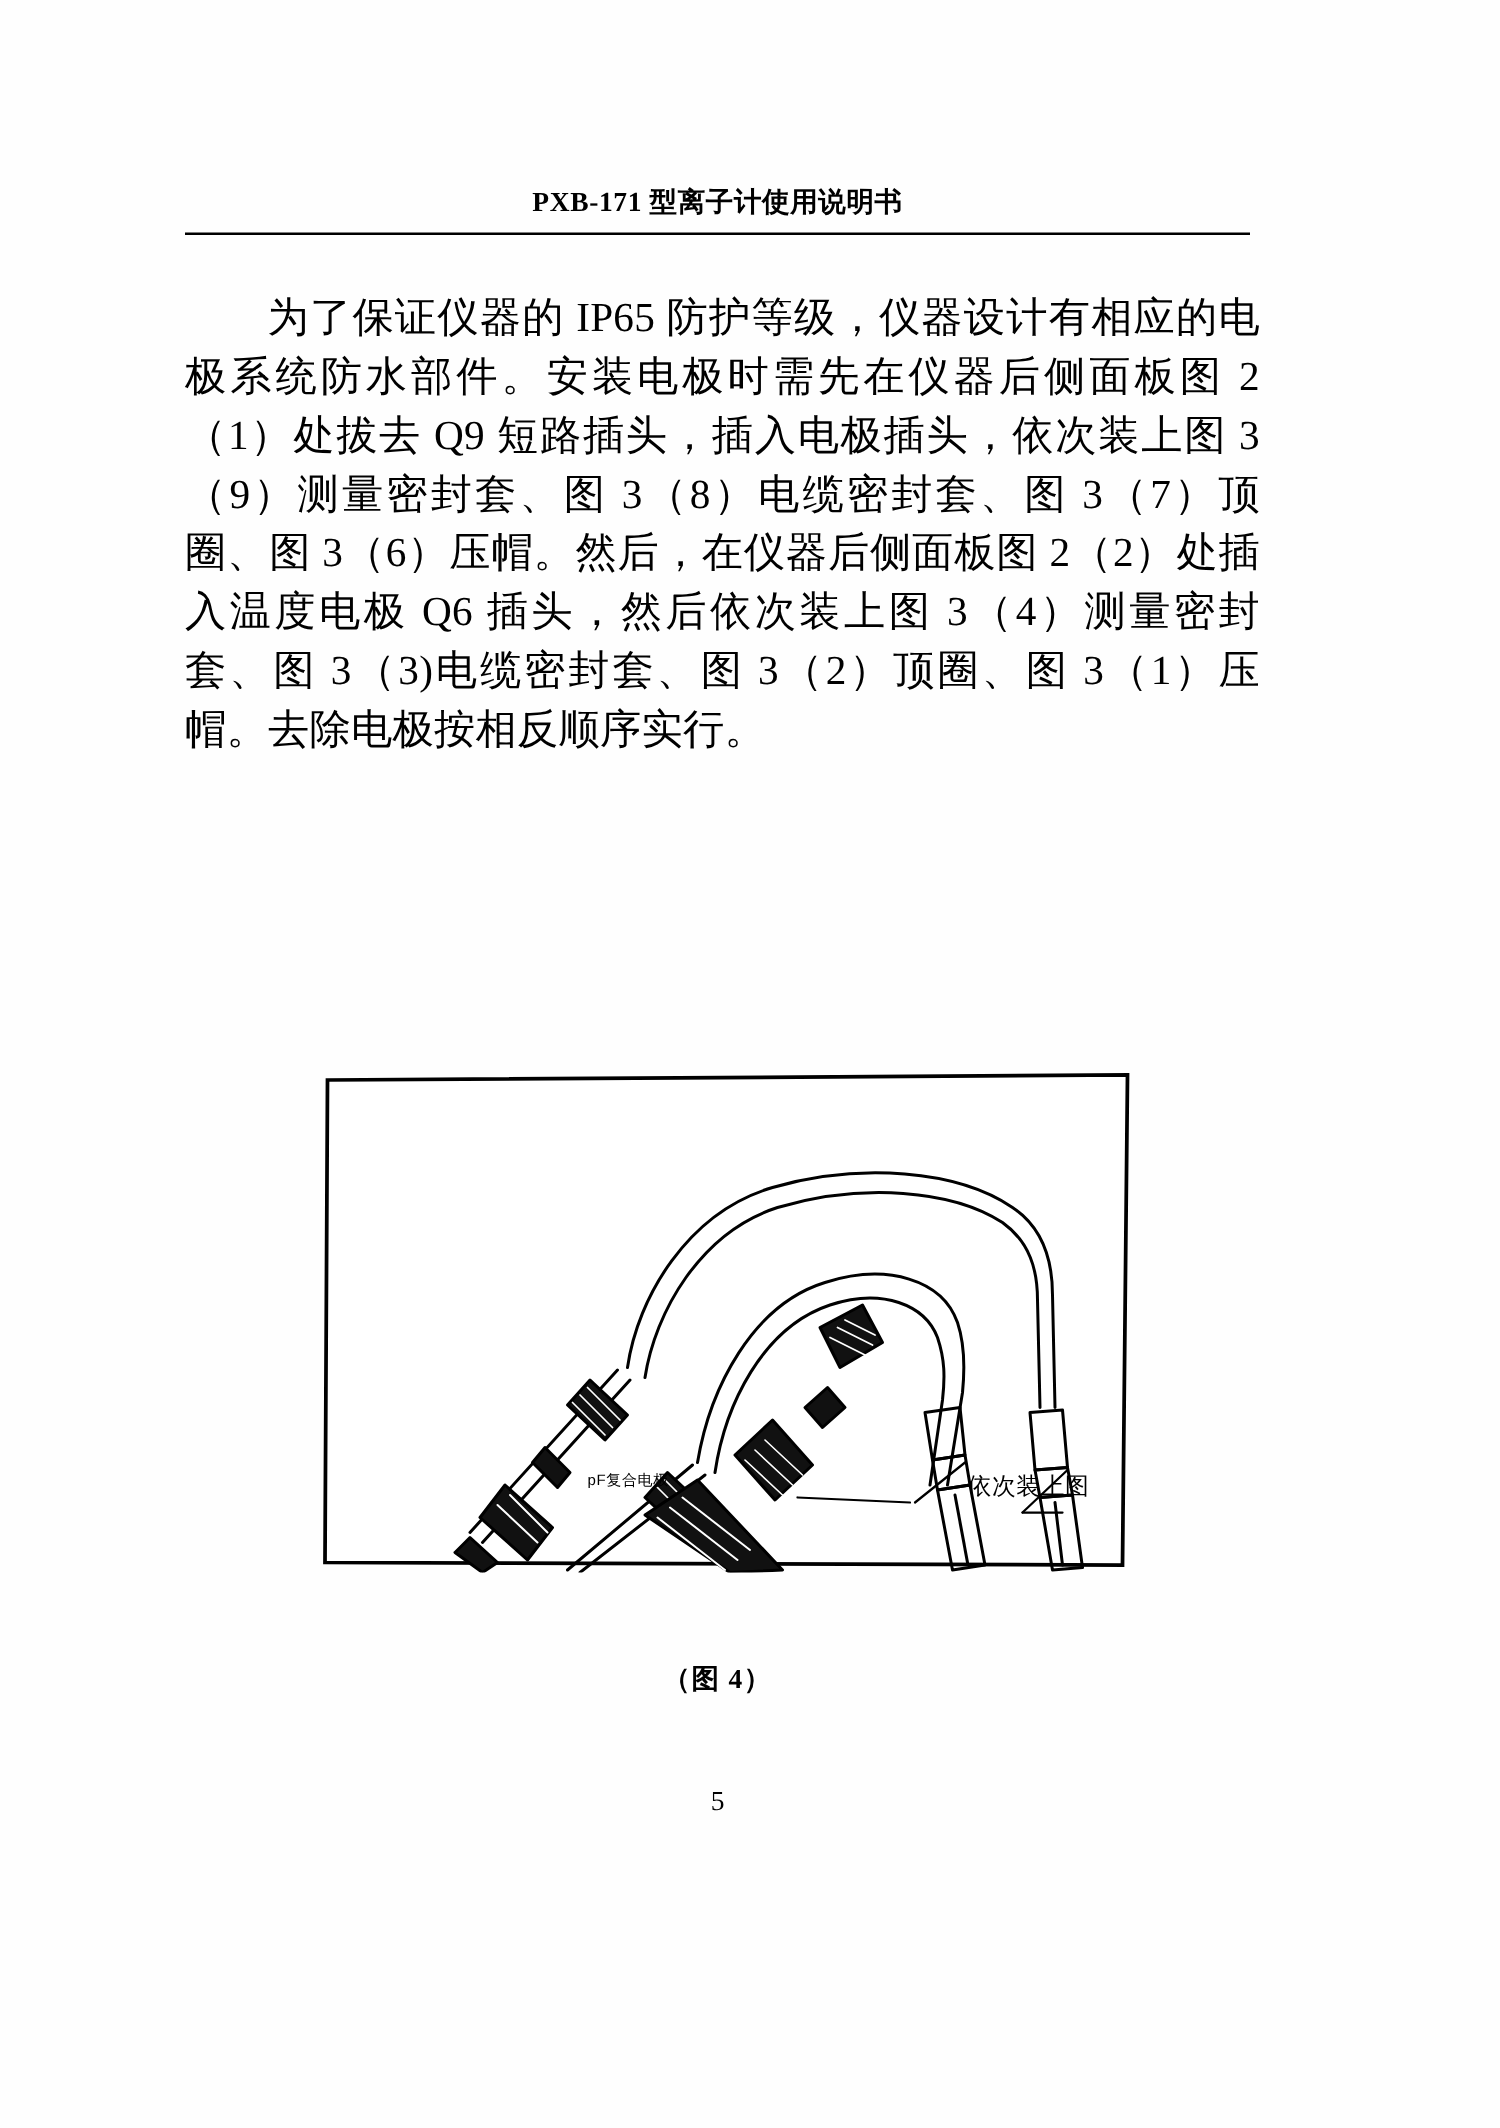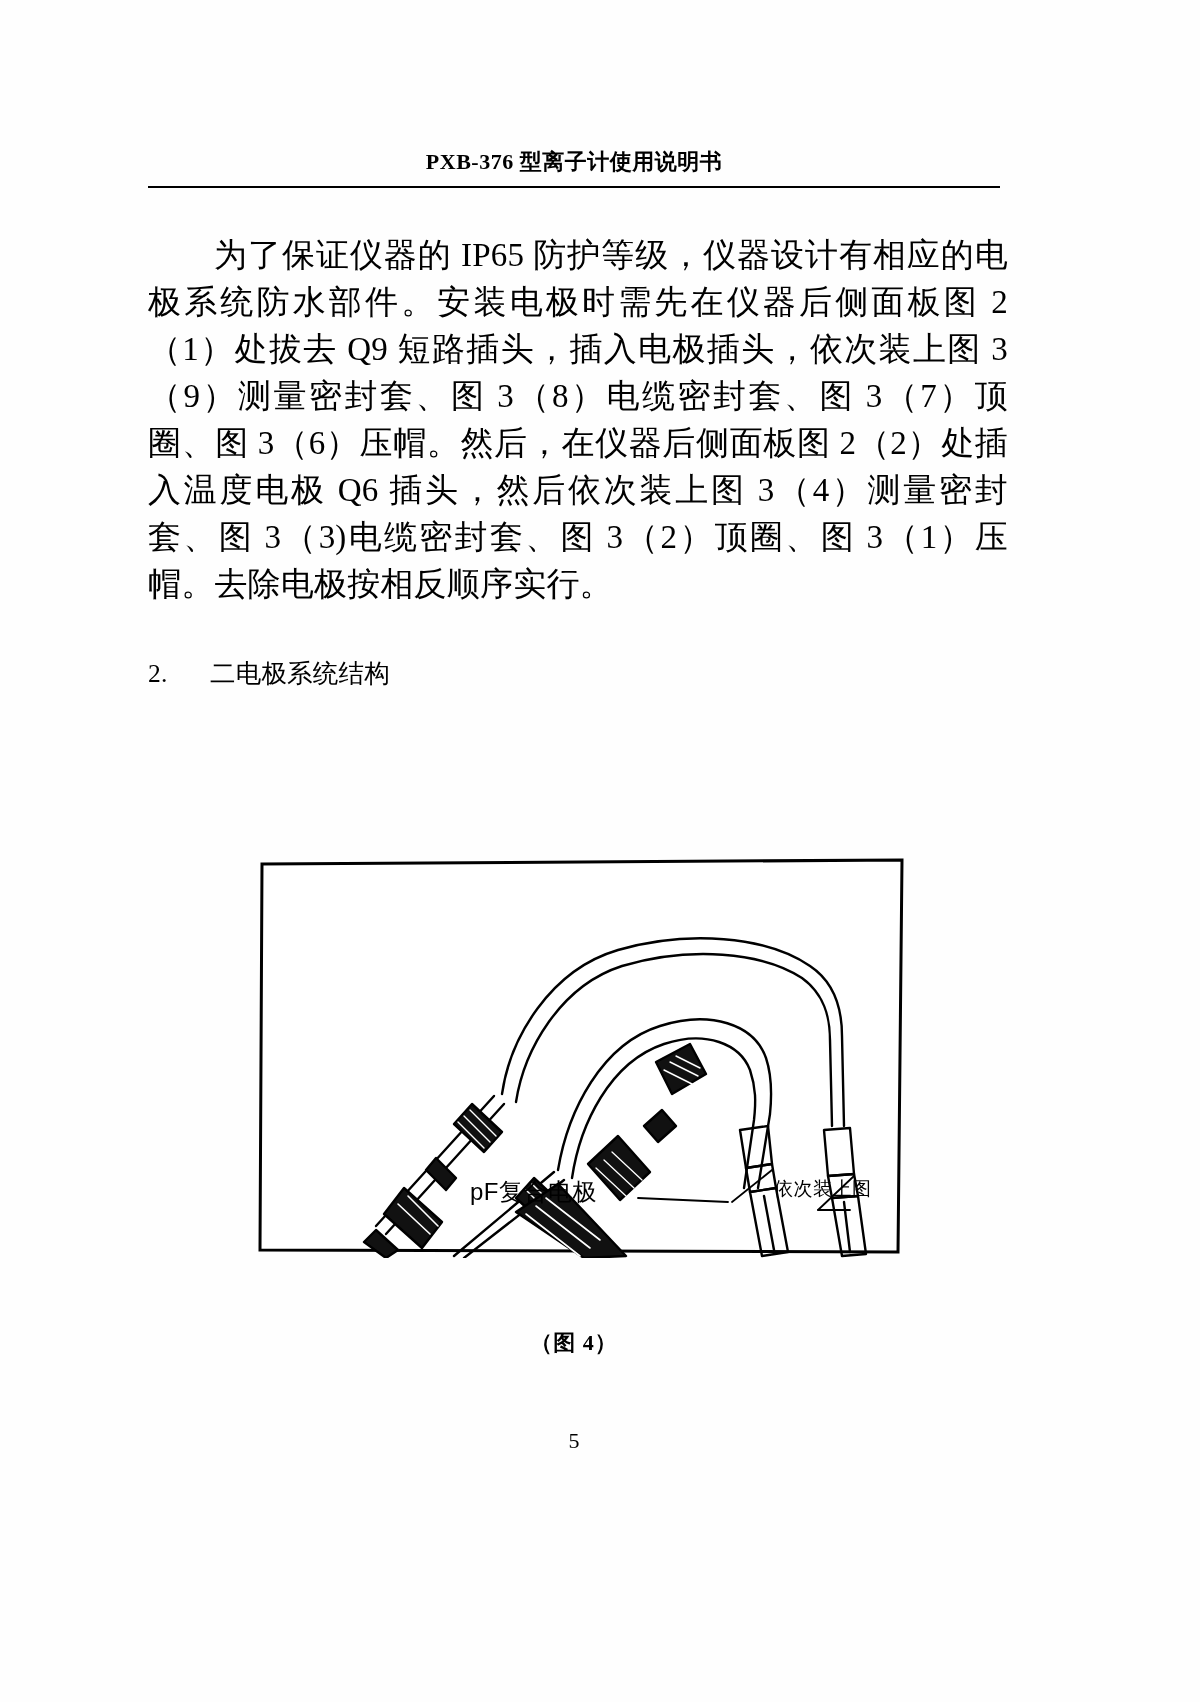--- a/index.html
+++ b/index.html
@@ -116,33 +116,30 @@
     text-align: center;
     font-size: 22px;
   }
 </style>
 </head>
 <body>
 
 <div class="page">
 
   <div class="header">
-    <div class="header-title">PXB-376 型离子计使用说明书</div>
+    <div class="header-title">PXB-171 型离子计使用说明书</div>
   </div>
   <div class="header-rule"></div>
 
   <div class="content">
 
     <p class="para">为了保证仪器的 IP65 防护等级，仪器设计有相应的电极系统防水部件。安装电极时需先在仪器后侧面板图 2（1）处拔去 Q9 短路插头，插入电极插头，依次装上图 3（9）测量密封套、图 3（8）电缆密封套、图 3（7）顶圈、图 3（6）压帽。然后，在仪器后侧面板图 2（2）处插入温度电极 Q6 插头，然后依次装上图 3（4）测量密封套、图 3（3)电缆密封套、图 3（2）顶圈、图 3（1）压帽。去除电极按相反顺序实行。</p>
 
     <div class="gap-a"></div>
 
-    <div class="section-head">
-      <span class="num">2.</span><span>二电极系统结构</span>
-    </div>
 
     <div class="gap-b"></div>
 
   </div>
 
   <div class="figure-wrap">
     <div class="figure-box">
       <svg width="648" height="400" viewBox="0 0 648 400" xmlns="http://www.w3.org/2000/svg">
 
         <polygon points="4,6 644,2 640,394 2,392" fill="#ffffff" stroke="#000000" stroke-width="3"></polygon>
@@ -224,21 +221,21 @@
             <line x1="560" y1="352" x2="596" y2="318"></line>
             <line x1="560" y1="352" x2="592" y2="352"></line>
             <line x1="474" y1="344" x2="514" y2="312"></line>
           </g>
         </g>
 
         <text x="218" y="348" font-family="'Liberation Sans', sans-serif" font-size="19" fill="#000000">&nbsp;</text>
       </svg>
     </div>
 
-    <div style="position:absolute;left:212px;top:318px;font-size:24px;font-family:'Liberation Sans','DejaVu Sans',sans-serif;letter-spacing:0.5px;white-space:nowrap;">pF复合电极</div>
+    <div style="position:absolute;left:212px;top:318px;font-size:12px;font-family:'Liberation Sans','DejaVu Sans',sans-serif;letter-spacing:0.5px;white-space:nowrap;">pF复合电极</div>
 
     <div style="position:absolute;left:516px;top:318px;font-size:19px;font-family:'Liberation Sans','DejaVu Sans',sans-serif;letter-spacing:0.5px;white-space:nowrap;">依次装上图</div>
   </div>
 
   <div class="fig-caption">（图 4）</div>
 
   <div class="page-number">5</div>
 
 </div>
 

